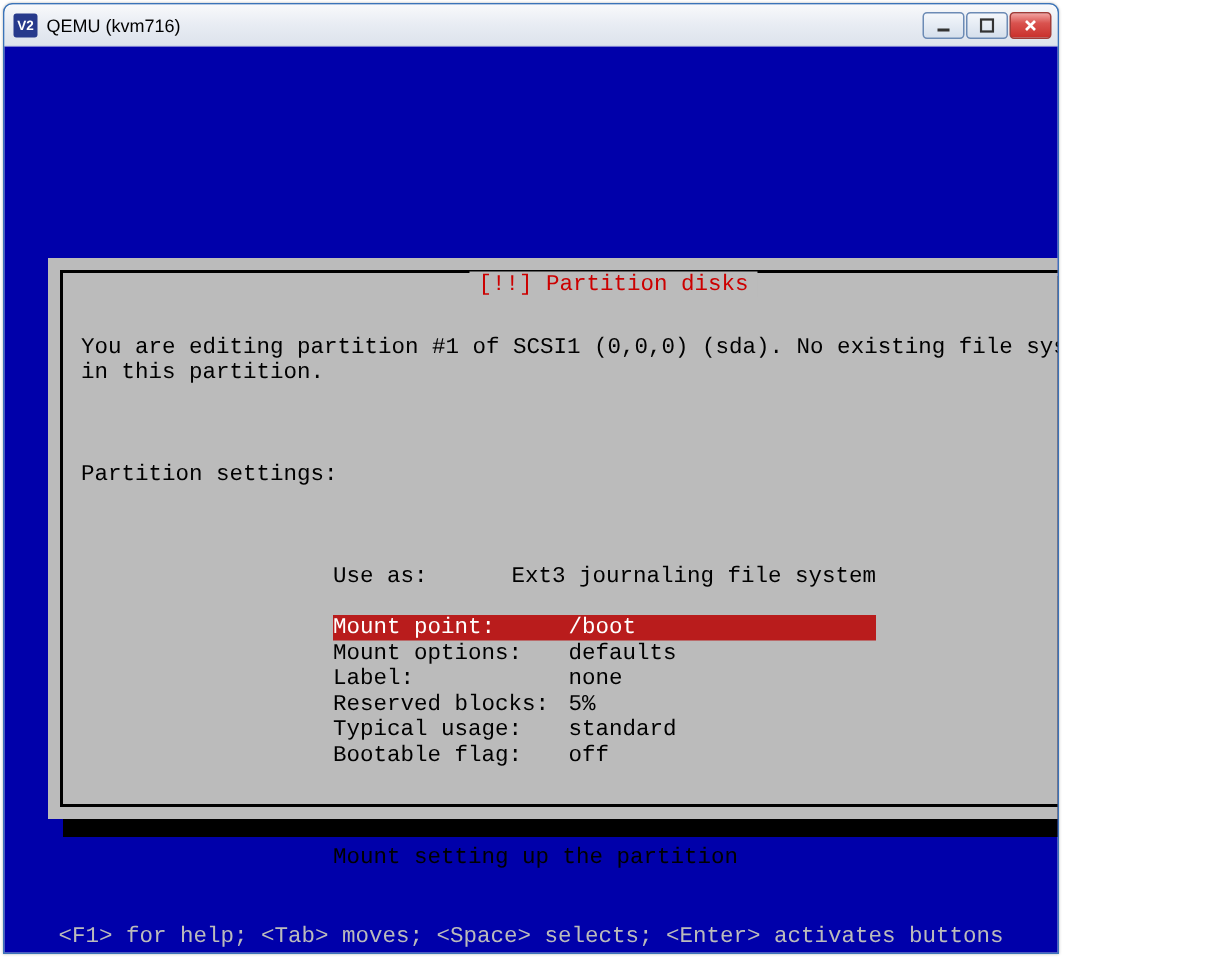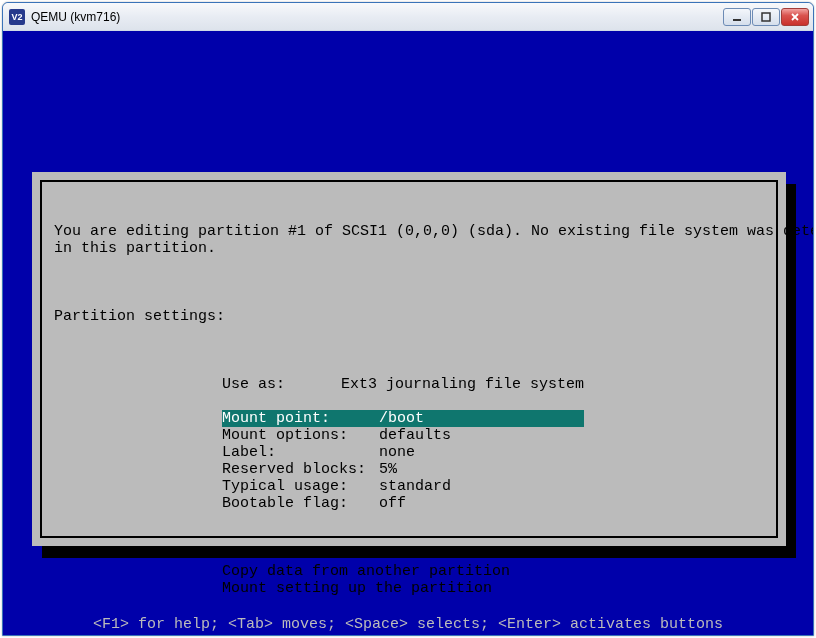--- a/index.html
+++ b/index.html
@@ -4,21 +4,21 @@
   <style>
     * { box-sizing: border-box; margin: 0; padding: 0; }
     body {
       font-family: Tahoma, sans-serif;
       background: #fff;
       width: 816px;
       height: 638px;
       overflow: hidden;
     }
     .window {
-      width: 812px;
+      width: 704px;
       height: 634px;
       border: 1px solid #3a73b8;
       border-radius: 6px 6px 0 0;
       background: #fff;
       margin: 2px;
       box-shadow: 0 0 2px rgba(0,0,0,0.3);
       display: flex;
       flex-direction: column;
     }
     .titlebar {
@@ -121,21 +121,21 @@
     }
     .row-indent { margin-left: 168px; }
     .setting-row {
       display: flex;
       width: 362px;
       gap: 13px;
     }
     .setting-label { width: 144px; }
     .setting-value { flex: 1; }
     .setting-row.selected {
-      background: #0f766e;
+      background: #b91c1c;
       color: #fff;
     }
     .helpbar {
       position: absolute;
       left: 0;
       right: 0;
       bottom: 0;
       padding: 2px 4px;
       color: #bbbbbb;
       white-space: pre;
@@ -165,27 +165,28 @@
             <path d="M2 2 L8 8 M8 2 L2 8" stroke="#fff" stroke-width="1.8"></path>
           </svg>
       </div>
     </div>
   </div>
 
   <div class="content">
     <div class="dialog-shadow"></div>
     <div class="dialog">
       <div class="dialog-border">
+        <div class="dialog-title">[!!] Partition disks</div>
         <div class="dialog-body">
 <div>You are editing partition #1 of SCSI1 (0,0,0) (sda). No existing file system was detected</div><div>in this partition.</div>
 <div style="height:17px"></div>
 <div>Partition settings:</div>
 <div style="height:17px"></div>
 <div id="settings-container"><div class="row-indent"><div class="setting-row"><span class="setting-label">Use as:</span><span class="setting-value">Ext3 journaling file system</span></div></div><div style="height: 17px;"></div><div class="row-indent"><div class="setting-row selected"><span class="setting-label">Mount point:</span><span class="setting-value">/boot</span></div></div><div class="row-indent"><div class="setting-row"><span class="setting-label">Mount options:</span><span class="setting-value">defaults</span></div></div><div class="row-indent"><div class="setting-row"><span class="setting-label">Label:</span><span class="setting-value">none</span></div></div><div class="row-indent"><div class="setting-row"><span class="setting-label">Reserved blocks:</span><span class="setting-value">5%</span></div></div><div class="row-indent"><div class="setting-row"><span class="setting-label">Typical usage:</span><span class="setting-value">standard</span></div></div><div class="row-indent"><div class="setting-row"><span class="setting-label">Bootable flag:</span><span class="setting-value">off</span></div></div></div>
 <div style="height:17px"></div>
-<div id="actions-container"><div class="row-indent">Copy data from another partition</div><div class="row-indent">Mount setting up the partition</div></div>
+<div id="actions-container"><div class="row-indent">Mount setting up the partition</div></div>
 
         </div>
       </div>
     </div>
     <div class="helpbar">&lt;F1&gt; for help; &lt;Tab&gt; moves; &lt;Space&gt; selects; &lt;Enter&gt; activates buttons</div>
   </div>
 </div>
 
 </body></html>

